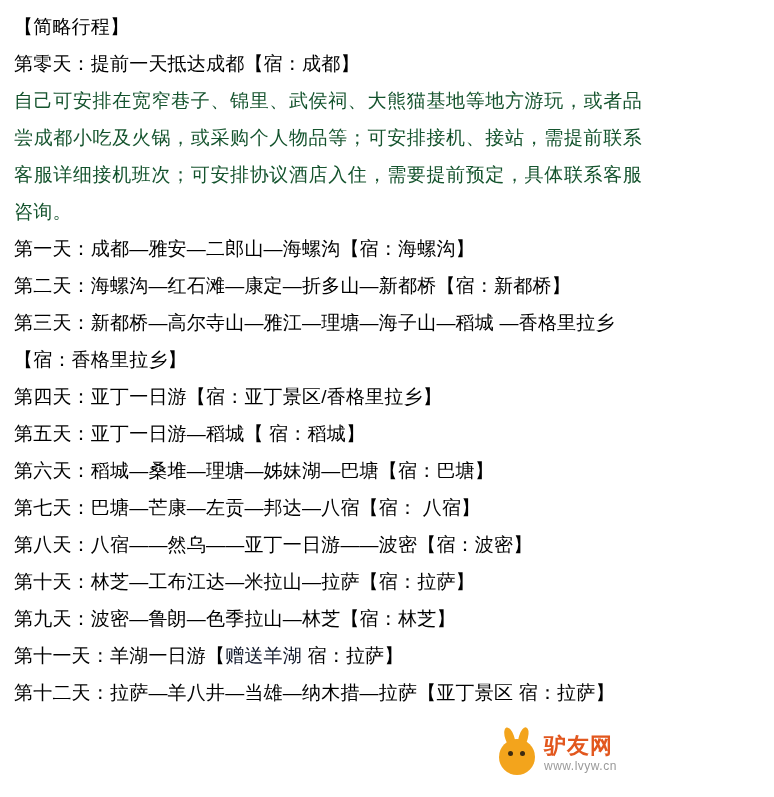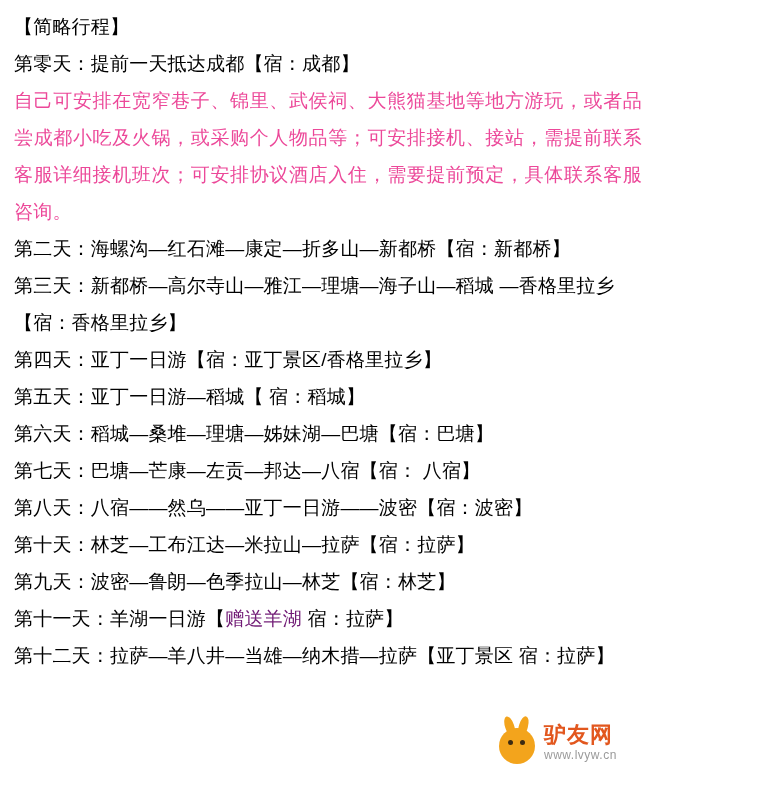--- a/index.html
+++ b/index.html
@@ -27,31 +27,31 @@
     line-height: 37px;
     letter-spacing: 0.2px;
     white-space: pre-wrap;
     word-break: break-all;
     color: #000;
   }
   .para {
     font-size: 19px;
     line-height: 37px;
     letter-spacing: 0.2px;
-    color: #ec4899;
+    color: #14532d;
     text-align: justify;
     text-justify: inter-ideograph;
   }
   .highlight {
-    color: #701a75;
+    color: #0f172a;
   }
   .watermark {
     position: absolute;
     right: 8px;
-    bottom: 23px;
+    bottom: 12px;
     width: 152px;
     height: 56px;
     pointer-events: none;
     margin-top: 28px;
   }
   .wm-rabbit {
     position: absolute;
     left: 0;
     top: 2px;
     width: 46px;
@@ -112,20 +112,21 @@
 <body>
 
 <div class="page">
 
   <div class="line">【简略行程】</div>
 
   <div class="line">第零天：提前一天抵达成都【宿：成都】</div>
 
   <div class="para">自己可安排在宽窄巷子、锦里、武侯祠、大熊猫基地等地方游玩，或者品尝成都小吃及火锅，或采购个人物品等；可安排接机、接站，需提前联系客服详细接机班次；可安排协议酒店入住，需要提前预定，具体联系客服咨询。</div>
 
+  <div class="line">第一天：成都—雅安—二郎山—海螺沟【宿：海螺沟】</div>
   <div class="line">第二天：海螺沟—红石滩—康定—折多山—新都桥【宿：新都桥】</div>
   <div class="line">第三天：新都桥—高尔寺山—雅江—理塘—海子山—稻城 —香格里拉乡【宿：香格里拉乡】</div>
   <div class="line">第四天：亚丁一日游【宿：亚丁景区/香格里拉乡】</div>
   <div class="line">第五天：亚丁一日游—稻城【 宿：稻城】</div>
   <div class="line">第六天：稻城—桑堆—理塘—姊妹湖—巴塘【宿：巴塘】</div>
   <div class="line">第七天：巴塘—芒康—左贡—邦达—八宿【宿： 八宿】</div>
   <div class="line">第八天：八宿——然乌——亚丁一日游——波密【宿：波密】</div>
   <div class="line">第十天：林芝—工布江达—米拉山—拉萨【宿：拉萨】</div>
   <div class="line">第九天：波密—鲁朗—色季拉山—林芝【宿：林芝】</div>
 

